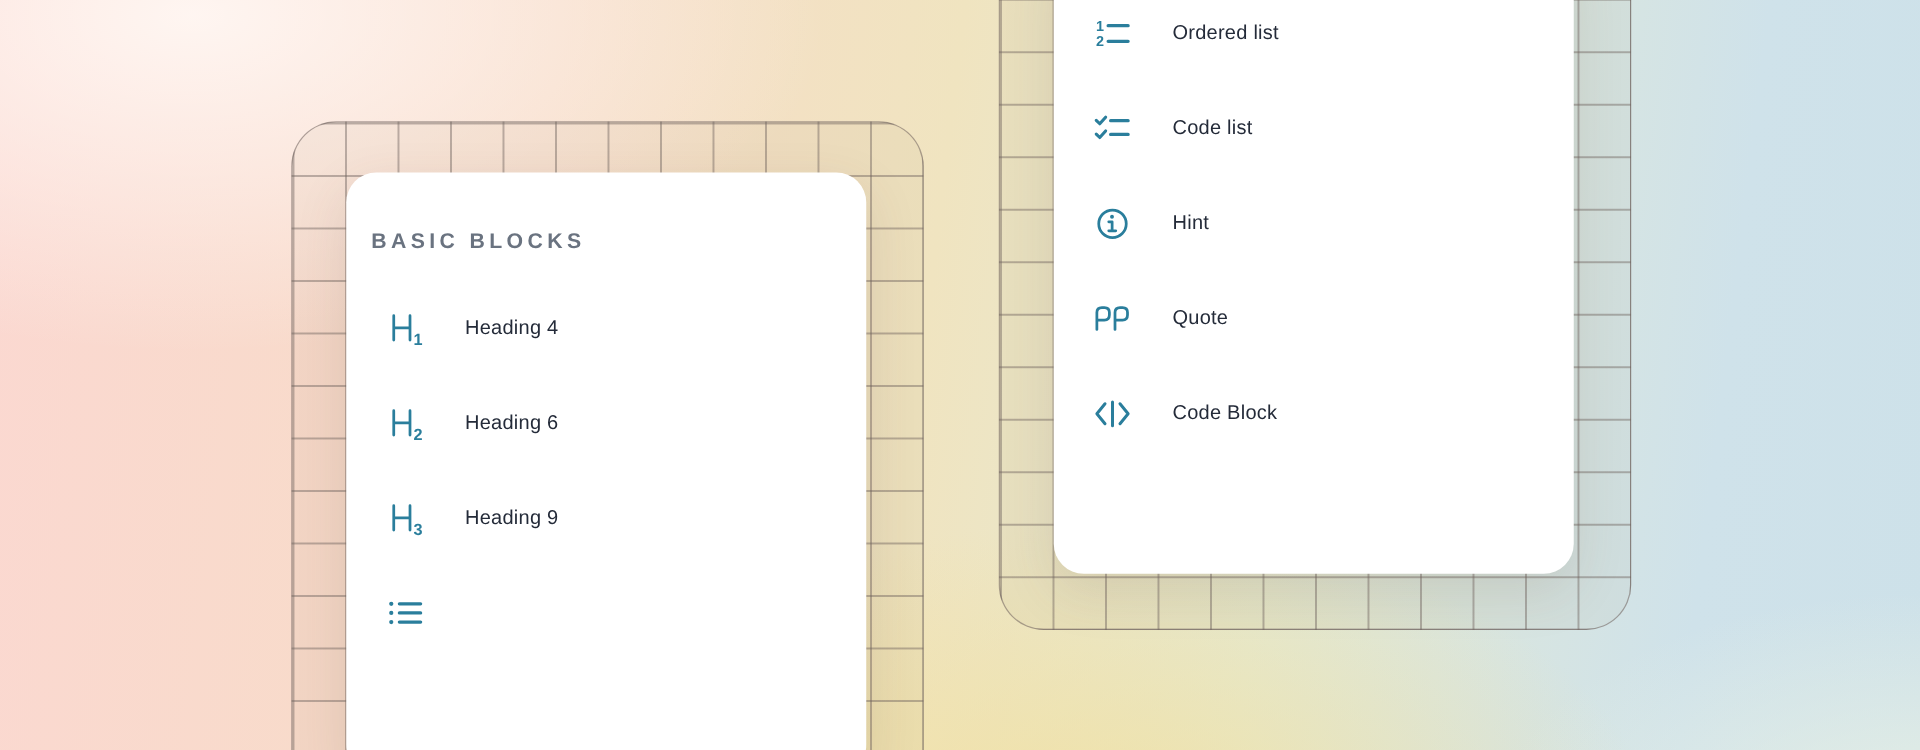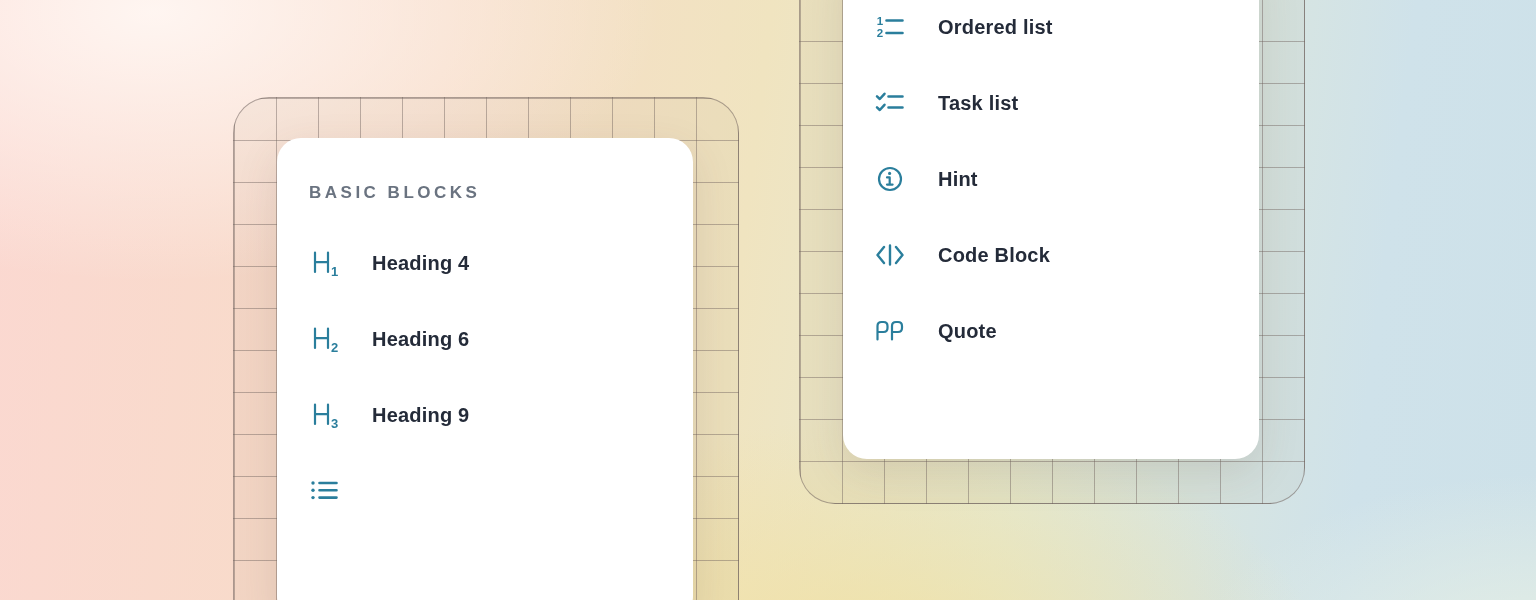--- a/index.html
+++ b/index.html
@@ -26,30 +26,30 @@
   .grid-left{left:233px;top:97px;width:504px;height:560px;}
   .grid-right{left:799px;top:-44px;width:504px;height:546px;}
   .menu-card{
     position:absolute;background:#ffffff;border-radius:24px;
     box-shadow:0 14px 42px rgba(96,70,59,0.13);
     box-sizing:border-box;
   }
   .menu-left{left:277px;top:138px;width:416px;height:482px;padding-top:42px;}
   .menu-right{left:843px;top:-49px;width:416px;height:508px;padding-top:38px;}
   .panel-header{
-    padding-left:32px;line-height:26px;margin-bottom:19px;
+    padding-left:20px;line-height:26px;margin-bottom:19px;
     font-size:17px;font-weight:700;letter-spacing:3.5px;color:#6a7380;
   }
   .menu-item{display:flex;align-items:center;height:76px;padding-left:32px;cursor:pointer;}
   .icon{width:30px;height:30px;margin-right:33px;flex:none;}
   .icon svg{display:block;width:30px;height:30px;}
   .icon .s{stroke:#2a7e9c;fill:none;stroke-linecap:round;stroke-linejoin:round;}
   .icon .f{fill:#2a7e9c;stroke:none;}
   .icon text{fill:#2a7e9c;font-family:"Liberation Sans",sans-serif;font-weight:700;}
-  .label{font-size:20px;font-weight:700;color:#242b39;letter-spacing:0.2px;}
+  .label{font-size:16px;font-weight:400;color:#242b39;letter-spacing:0.2px;}
 </style>
 </head>
 <body>
 
 <div class="stage">
 
   <div class="grid-card grid-left"></div>
   <div class="grid-card grid-right"></div>
 
   <div class="menu-card menu-left">
@@ -111,48 +111,48 @@
       <span class="label">Ordered list</span>
     </div>
 
     <div class="menu-item">
       <span class="icon">
         <svg viewBox="0 0 30 30">
           <path class="s" stroke-width="2.5" d="M2 8.3 L4.8 11 L9.5 5.8 M2 19.3 L4.8 22 L9.5 16.8"></path>
           <path class="s" stroke-width="2.6" d="M13.5 8.5 H27.5 M13.5 19.5 H27.5"></path>
         </svg>
       </span>
-      <span class="label">Task list</span>
+      <span class="label">Code list</span>
     </div>
 
 
     <div class="menu-item">
       <span class="icon">
         <svg viewBox="0 0 30 30">
           <circle class="s" stroke-width="2.2" cx="15" cy="15" r="11"></circle>
           <circle class="f" cx="14.6" cy="9.4" r="1.55"></circle>
           <path class="s" stroke-width="2.2" d="M12 13.4 H14.7 M14.7 13.4 V20.2 M12 20.6 H17.6"></path>
         </svg>
       </span>
       <span class="label">Hint</span>
     </div>
 
     <div class="menu-item">
       <span class="icon">
         <svg viewBox="0 0 30 30">
-          <path class="s" stroke-width="2.4" d="M9 7 L2.5 15 L9 23 M21 7 L27.5 15 L21 23 M15 5.5 V24.5"></path>
-        </svg>
-      </span>
-      <span class="label">Code Block</span>
-    </div>
-
-    <div class="menu-item">
-      <span class="icon">
-        <svg viewBox="0 0 30 30">
           <path class="s" stroke-width="2.2" transform="translate(2,5.5)" d="M0.5 18 L0.5 4.5 Q0.5 0.5 4.5 0.5 L6.5 0.5 Q10.5 0.5 10.5 4.5 L10.5 6.5 Q10.5 10.5 6.5 10.5 L0.5 10.5"></path>
           <path class="s" stroke-width="2.2" transform="translate(16.5,5.5)" d="M0.5 18 L0.5 4.5 Q0.5 0.5 4.5 0.5 L6.5 0.5 Q10.5 0.5 10.5 4.5 L10.5 6.5 Q10.5 10.5 6.5 10.5 L0.5 10.5"></path>
         </svg>
       </span>
       <span class="label">Quote</span>
     </div>
+
+    <div class="menu-item">
+      <span class="icon">
+        <svg viewBox="0 0 30 30">
+          <path class="s" stroke-width="2.4" d="M9 7 L2.5 15 L9 23 M21 7 L27.5 15 L21 23 M15 5.5 V24.5"></path>
+        </svg>
+      </span>
+      <span class="label">Code Block</span>
+    </div>
   </div>
 
 </div>
 
 </body></html>

